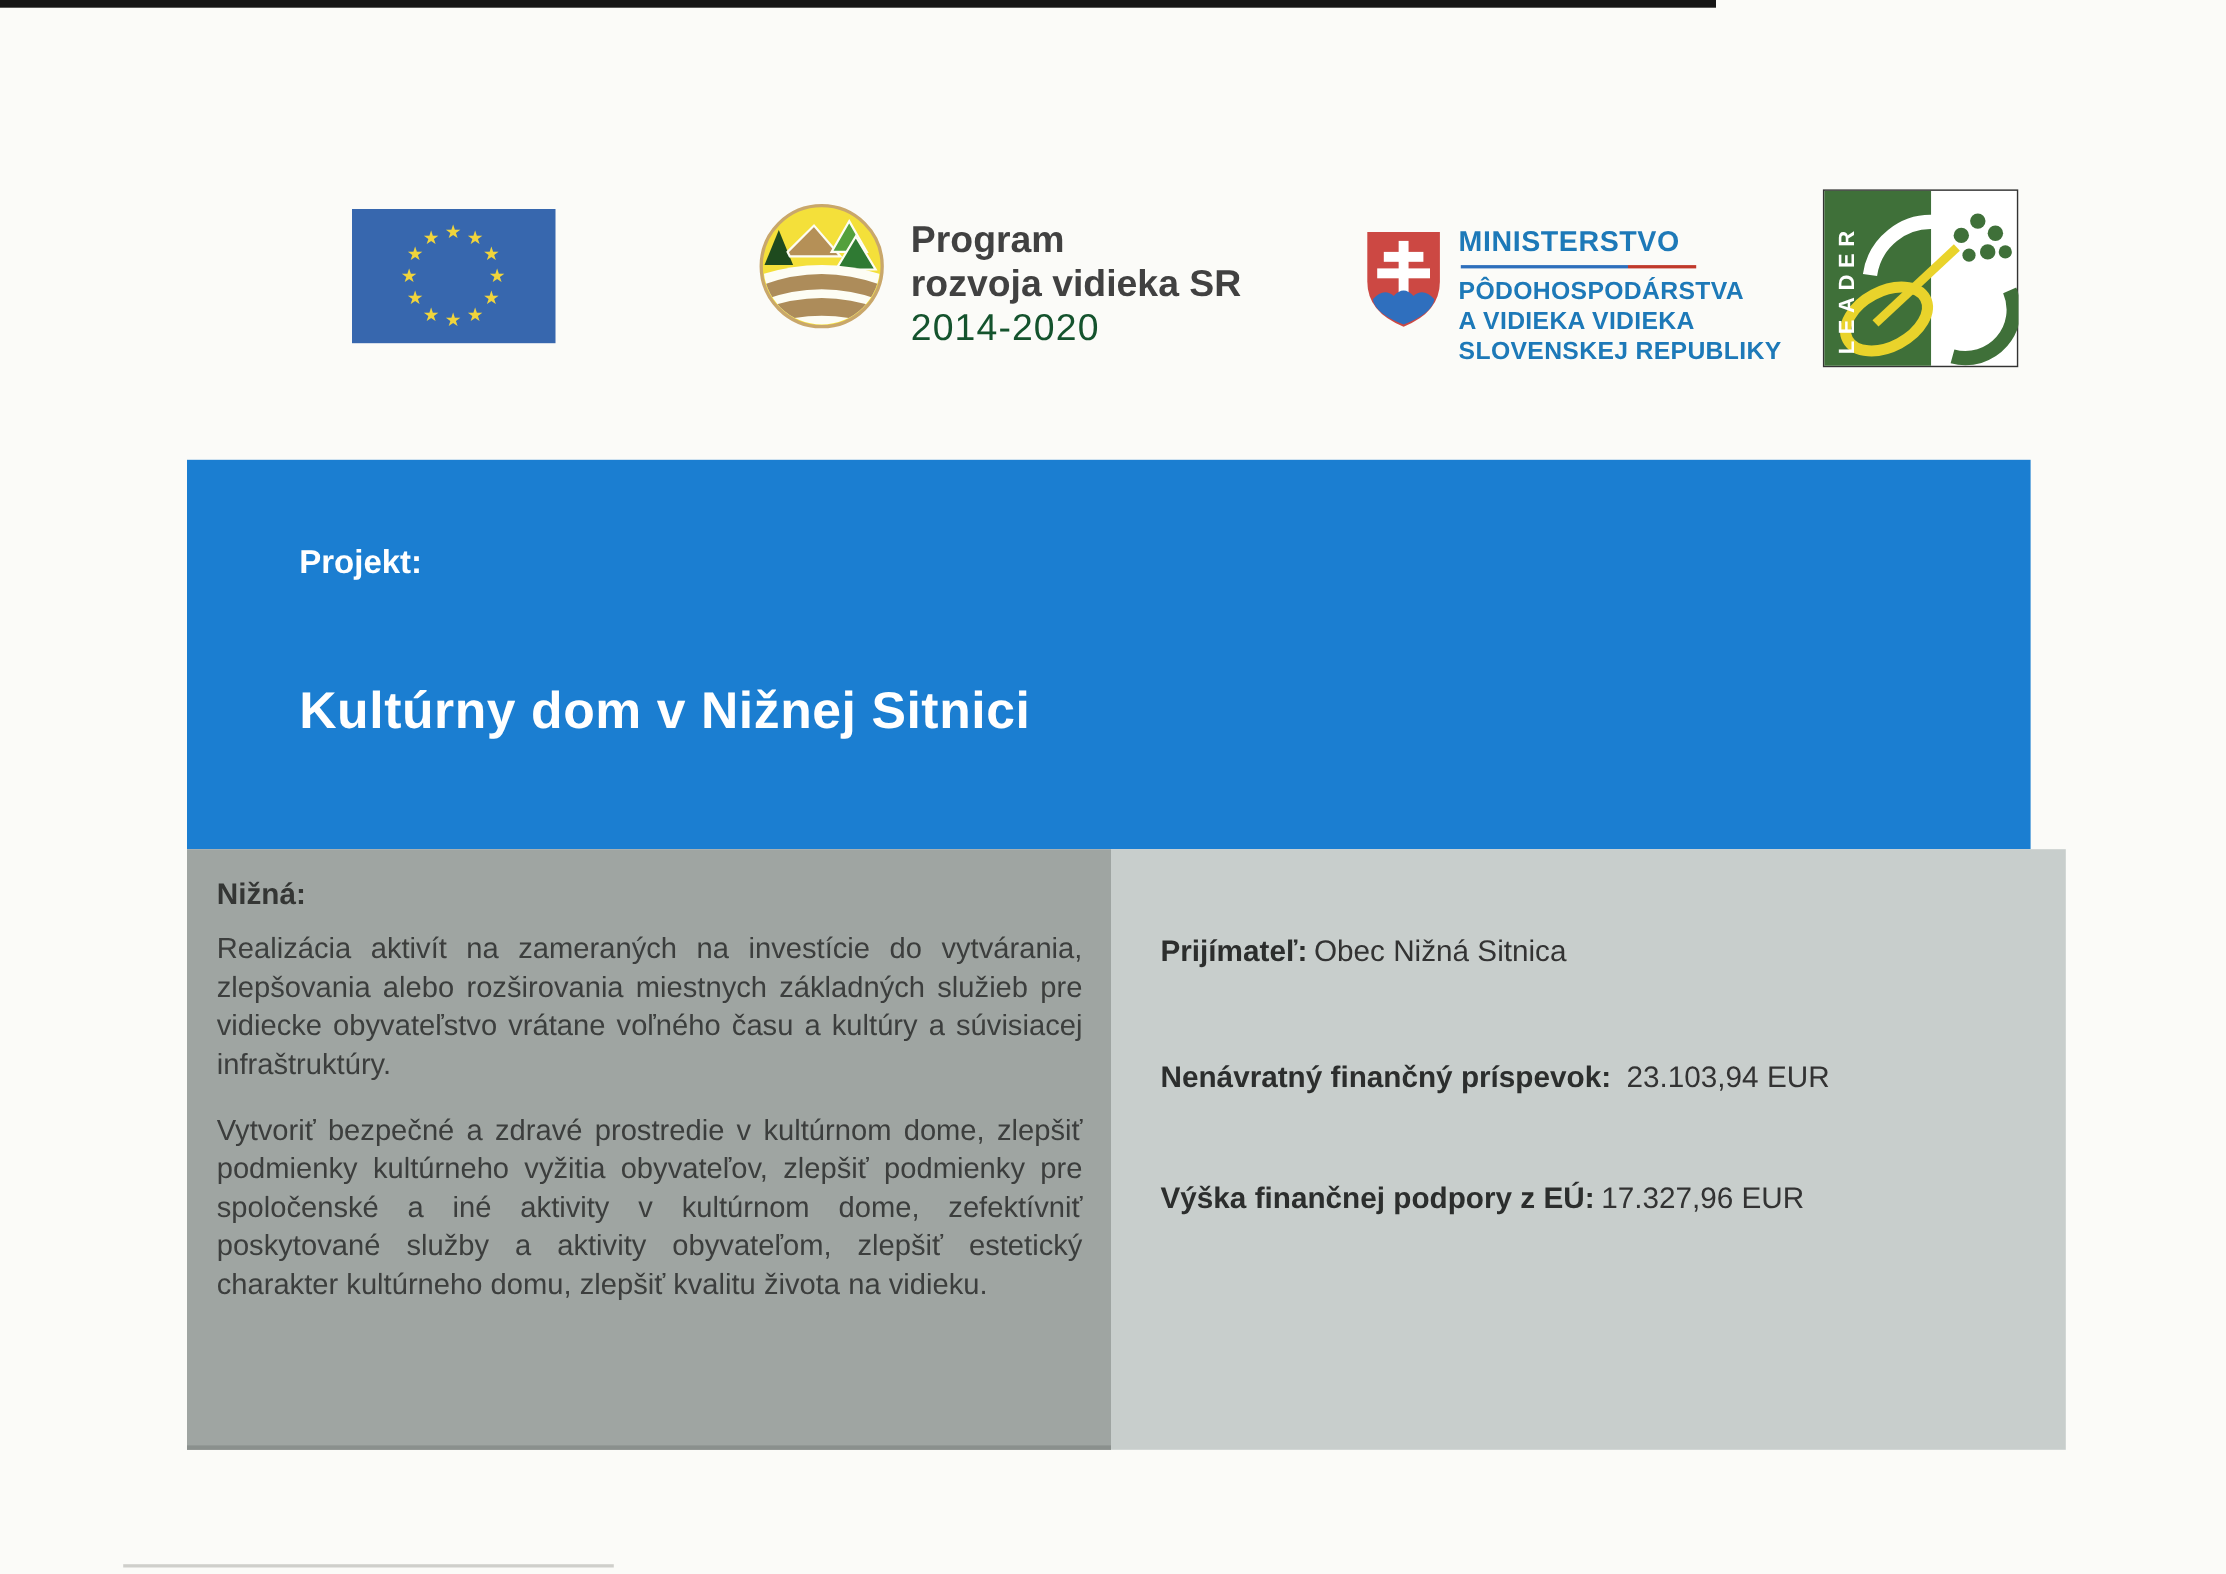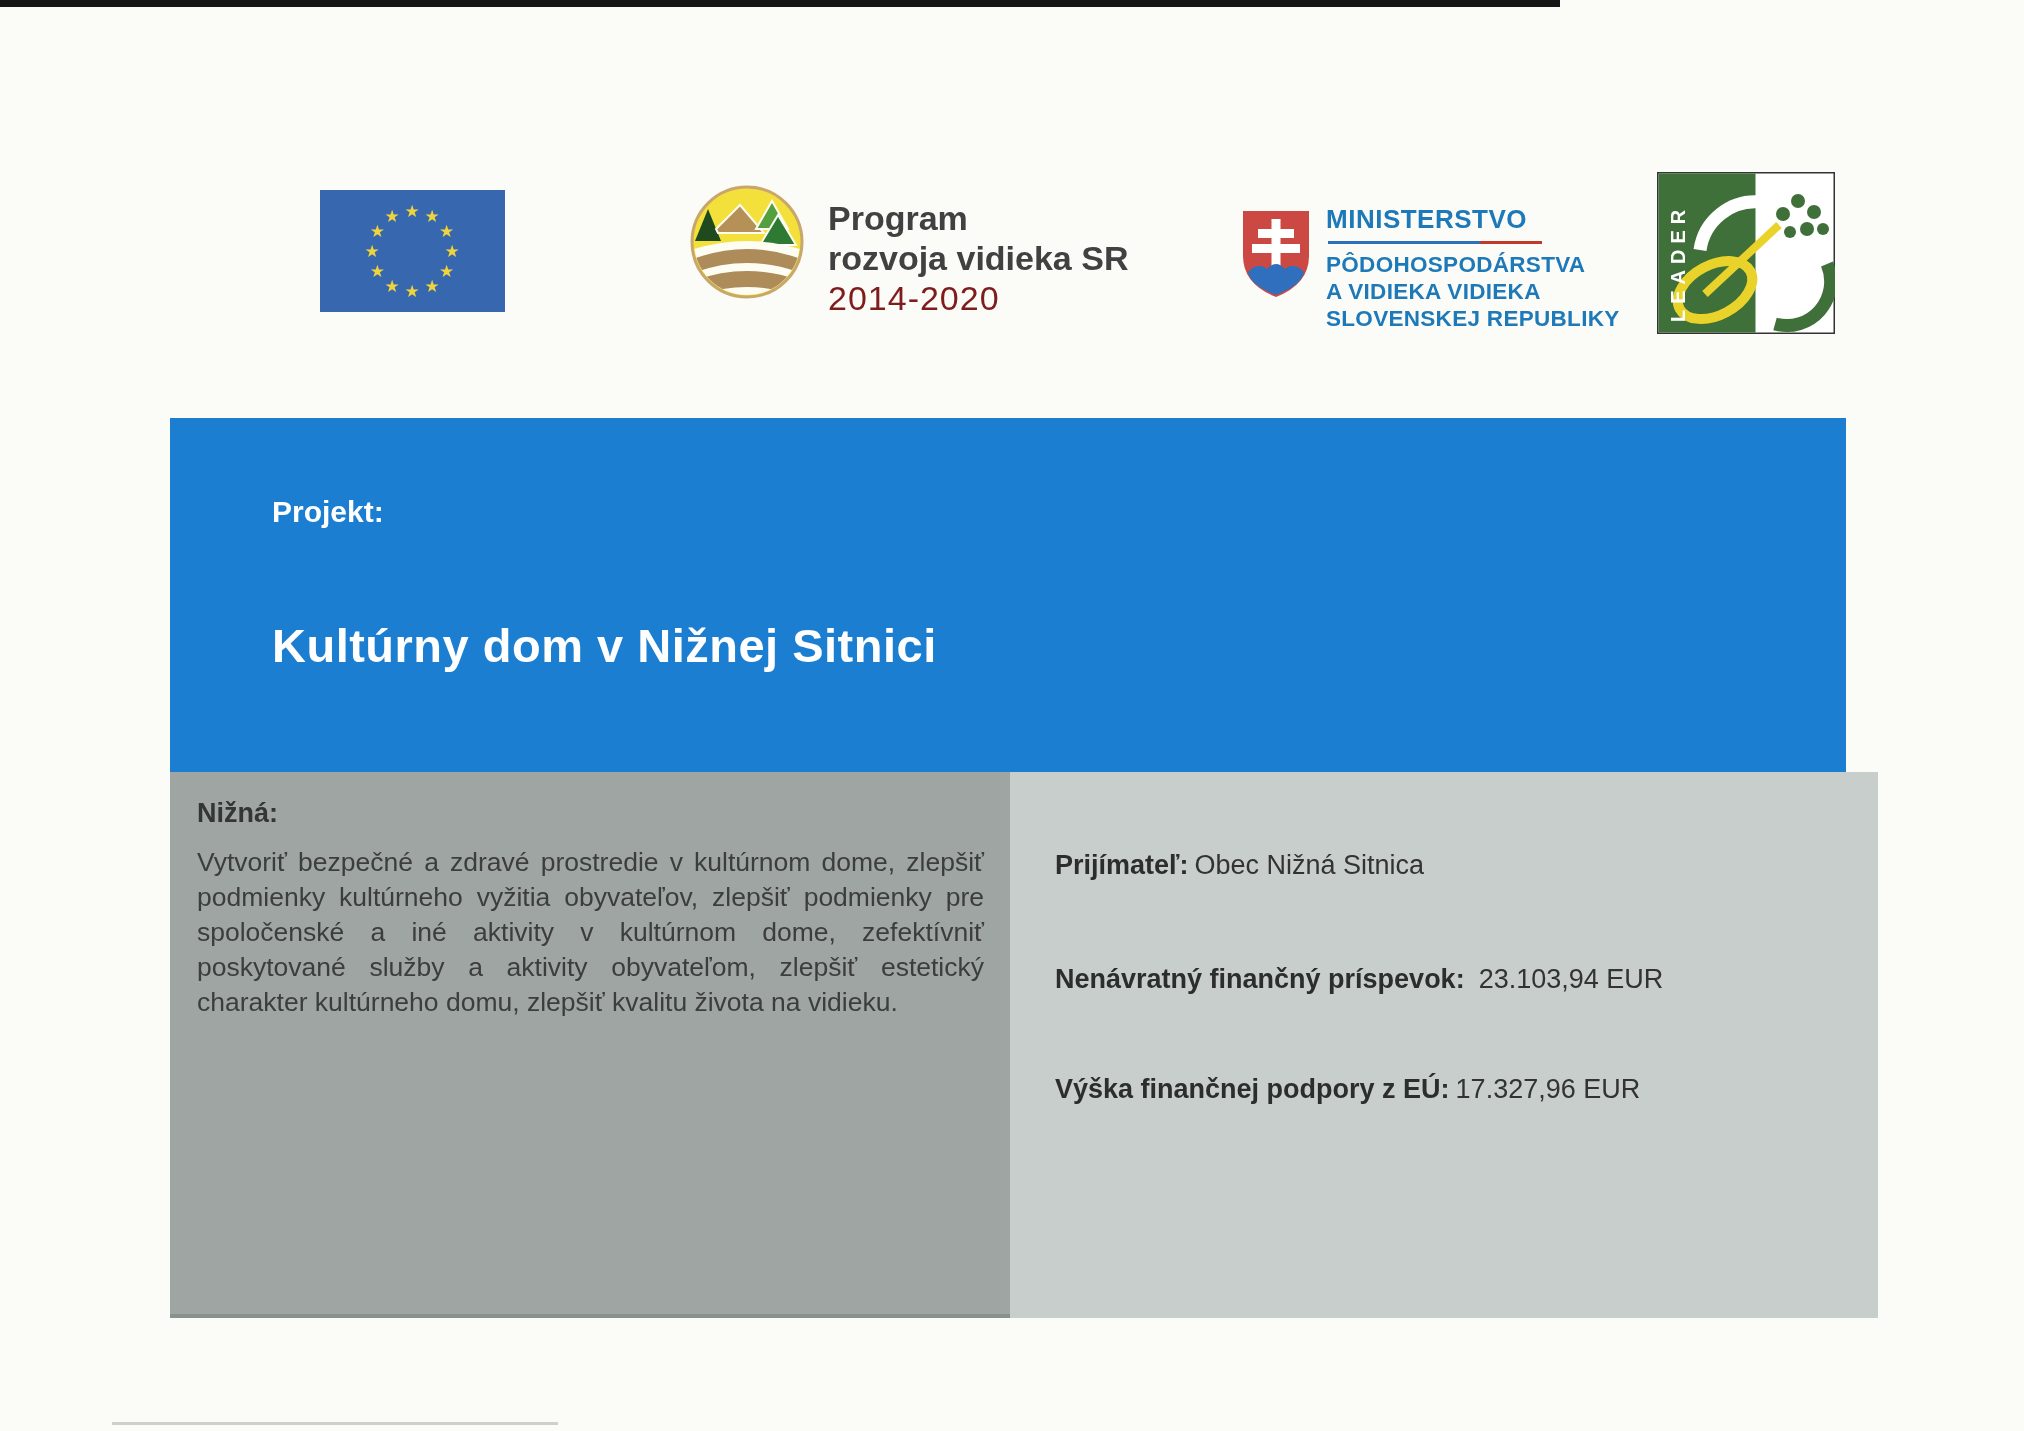--- a/index.html
+++ b/index.html
@@ -16,21 +16,21 @@
   .scan-bottom-line{left:112px;top:1422px;width:446px;height:3px;background:#cfcfcb;}
 
   
   .eu-flag{left:320px;top:190px;width:185px;height:122px;background:var(--eu-flag-blue,#3767ae);}
   .eu-star{position:absolute;color:var(--star-yellow,#f0d43c);font-size:17px;line-height:1;transform:translate(-50%,-50%);}
   .eu-caption{left:150px;top:324px;width:520px;text-align:center;color:#1f1f1f;font-size:22px;line-height:29px;}
   .eu-caption .bold{font-weight:bold;}
 
   .prv-logo-circle{left:688px;top:183px;}
   .prv-text{left:828px;top:198px;font-size:34px;font-weight:bold;color:#414141;line-height:40px;}
-  .prv-text .years{font-weight:normal;color:#7f1d1d;letter-spacing:1px;}
+  .prv-text .years{font-weight:normal;color:#14532d;letter-spacing:1px;}
 
   .min-shield{left:1240px;top:208px;}
   .min-text{left:1326px;top:204px;color:var(--ministry-blue,#1d79b8);}
   .min-title{font-size:26px;font-weight:bold;letter-spacing:0.5px;}
   .min-underline{display:flex;width:214px;height:3px;margin:6px 0 7px 2px;}
   .min-underline .seg-blue{width:152px;height:3px;background:#2e6fbc;}
   .min-underline .seg-red{width:62px;height:3px;background:var(--underline-red,#c0392b);}
   .min-sub{font-size:22.5px;font-weight:bold;line-height:27px;letter-spacing:0.3px;}
 
   .leader-box{left:1657px;top:172px;}
@@ -148,20 +148,21 @@
   </svg>
 </div>
 
 <div class="abs banner">
   <div class="banner-label">Projekt:</div>
   <div class="banner-title">Kultúrny dom v Nižnej Sitnici</div>
 </div>
 
 <div class="abs goal-panel">
   <div class="goal-heading">Nižná:</div>
+  <p>Realizácia aktivít na zameraných na investície do vytvárania, zlepšovania alebo rozširovania miestnych základných služieb pre vidiecke obyvateľstvo vrátane voľného času a kultúry a súvisiacej infraštruktúry.</p>
   <p>Vytvoriť bezpečné a zdravé prostredie v kultúrnom dome, zlepšiť podmienky kultúrneho vyžitia obyvateľov, zlepšiť podmienky pre spoločenské a iné aktivity v kultúrnom dome, zefektívniť poskytované služby a aktivity obyvateľom, zlepšiť estetický charakter kultúrneho domu, zlepšiť kvalitu života na vidieku.</p>
 </div>
 
 <div class="abs details-panel">
   <div class="detail-line line-recipient">
     <span class="lbl">Prijímateľ:</span><span class="gap-narrow"></span><span>Obec Nižná Sitnica</span>
   </div>
   <div class="detail-line line-grant">
     <span class="lbl">Nenávratný finančný príspevok:</span><span class="gap-wide"></span><span>23.103,94 EUR</span>
   </div>

